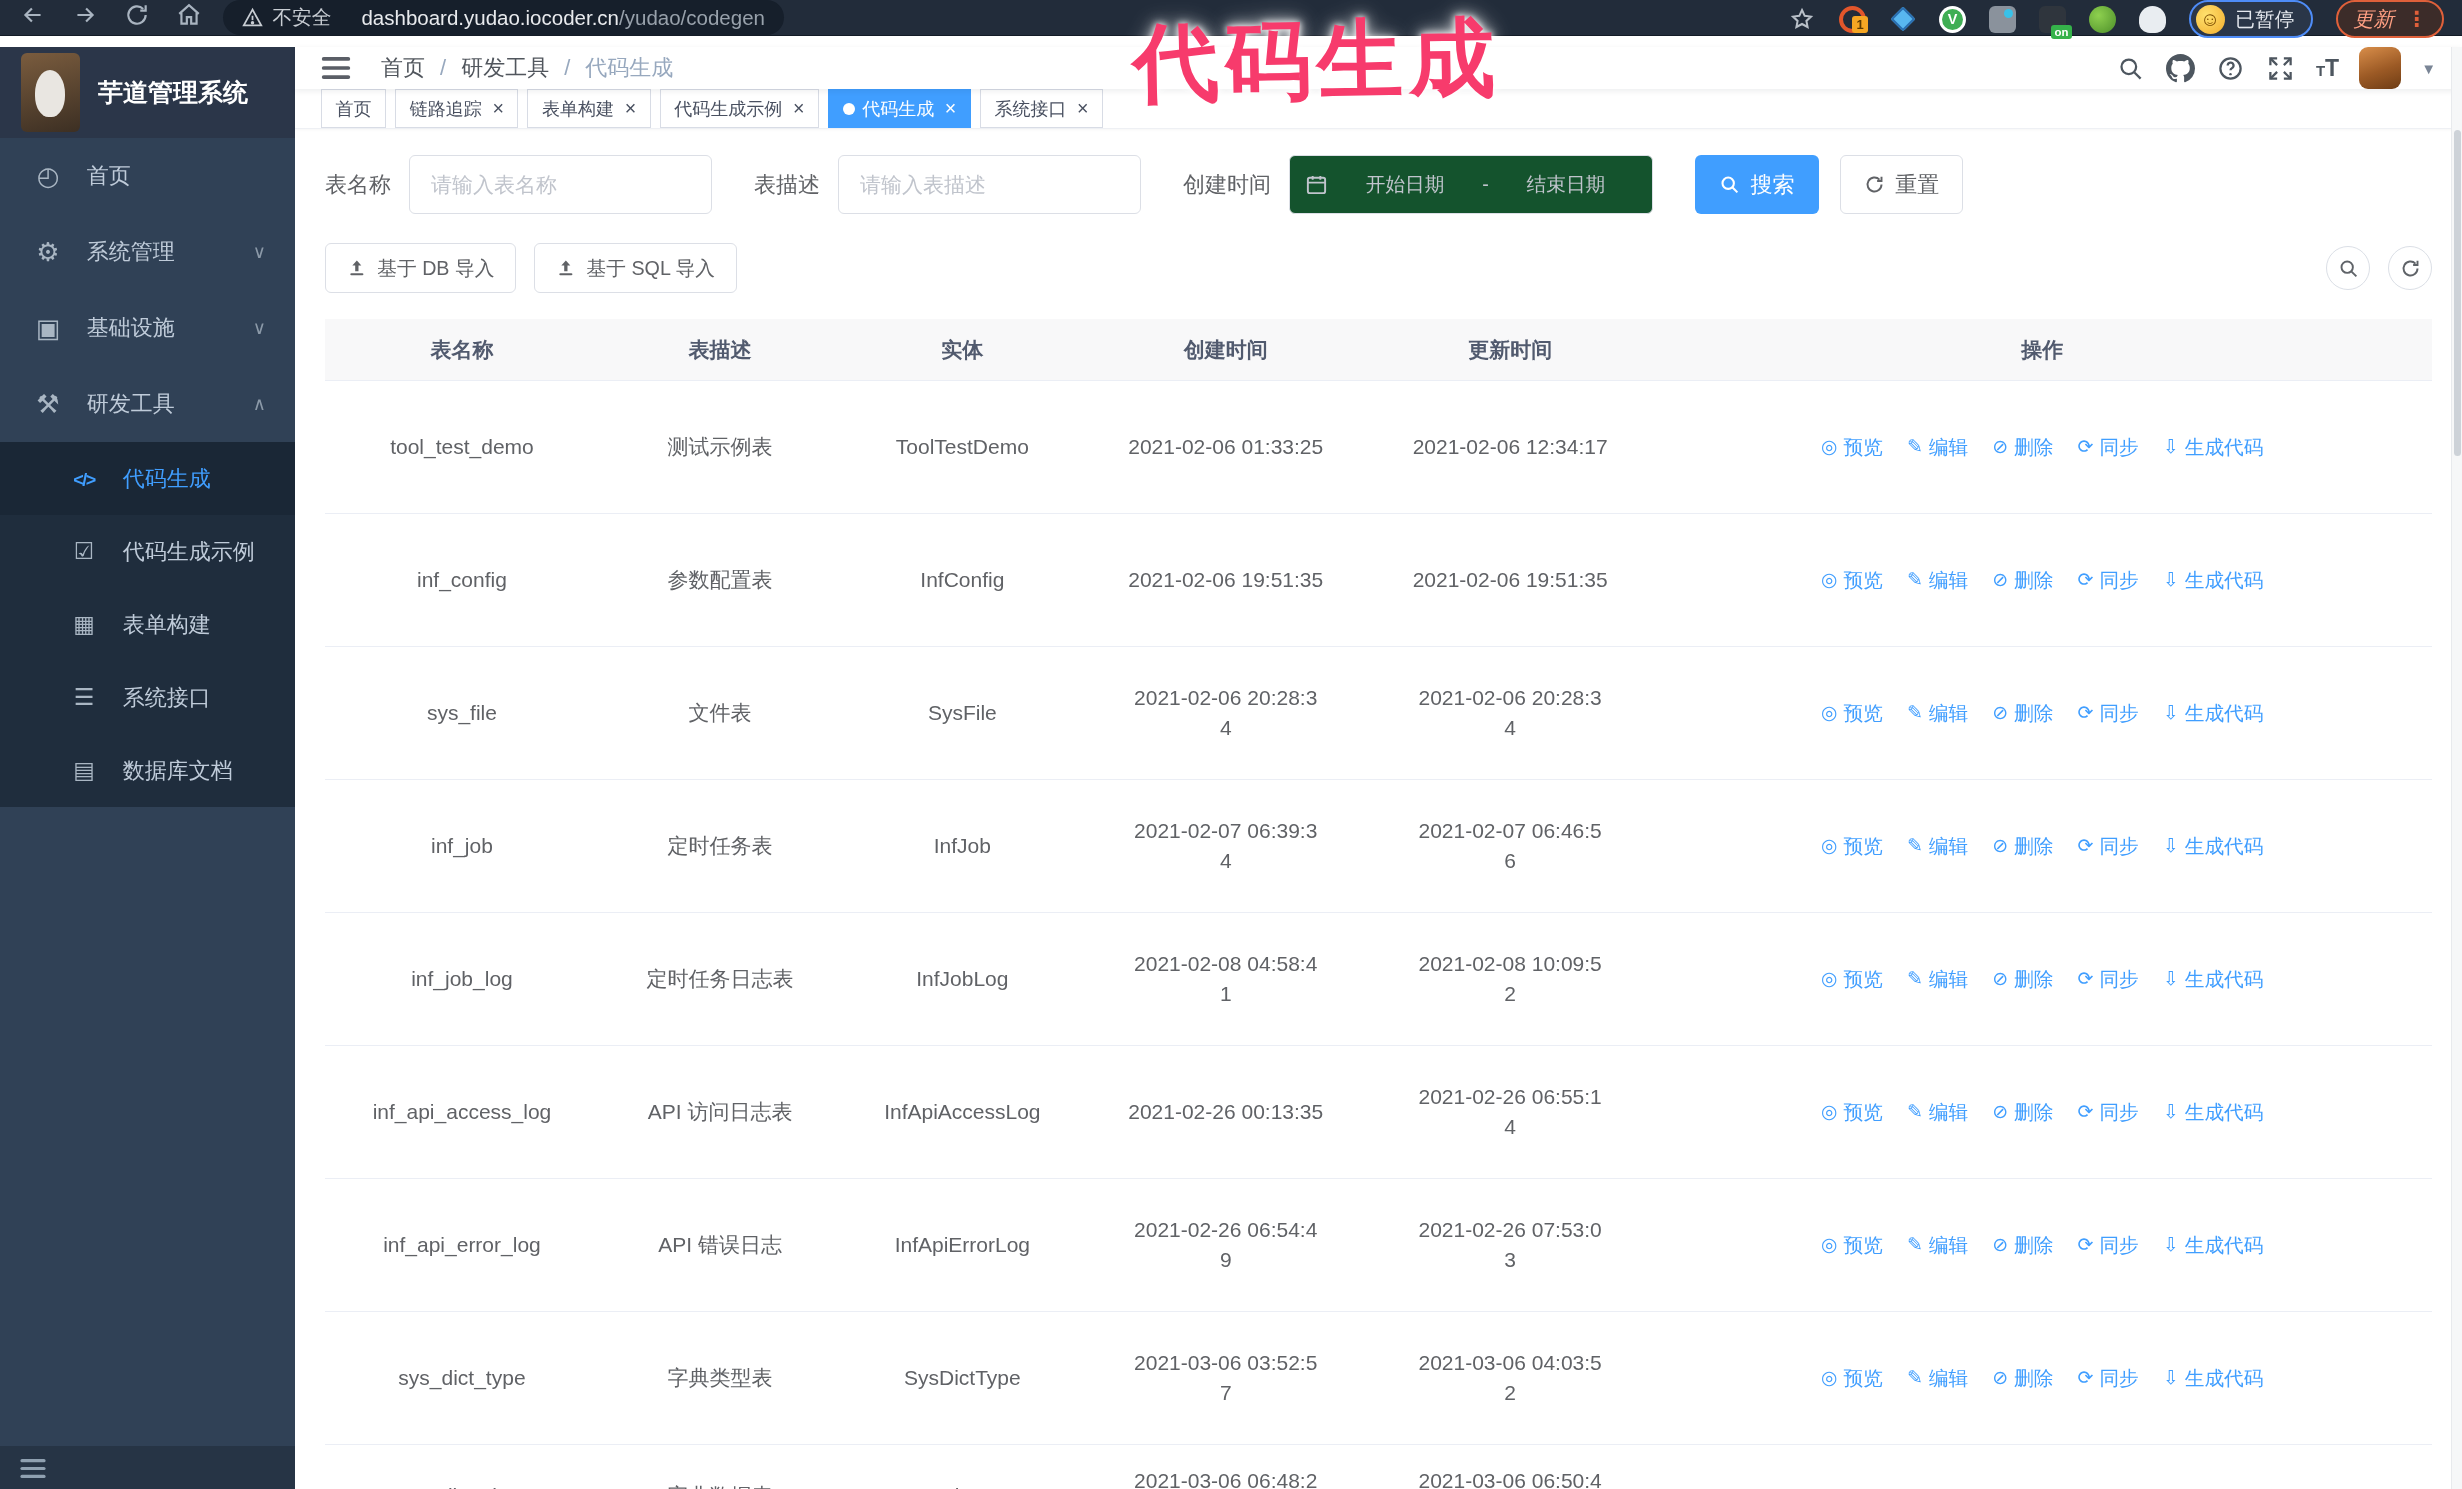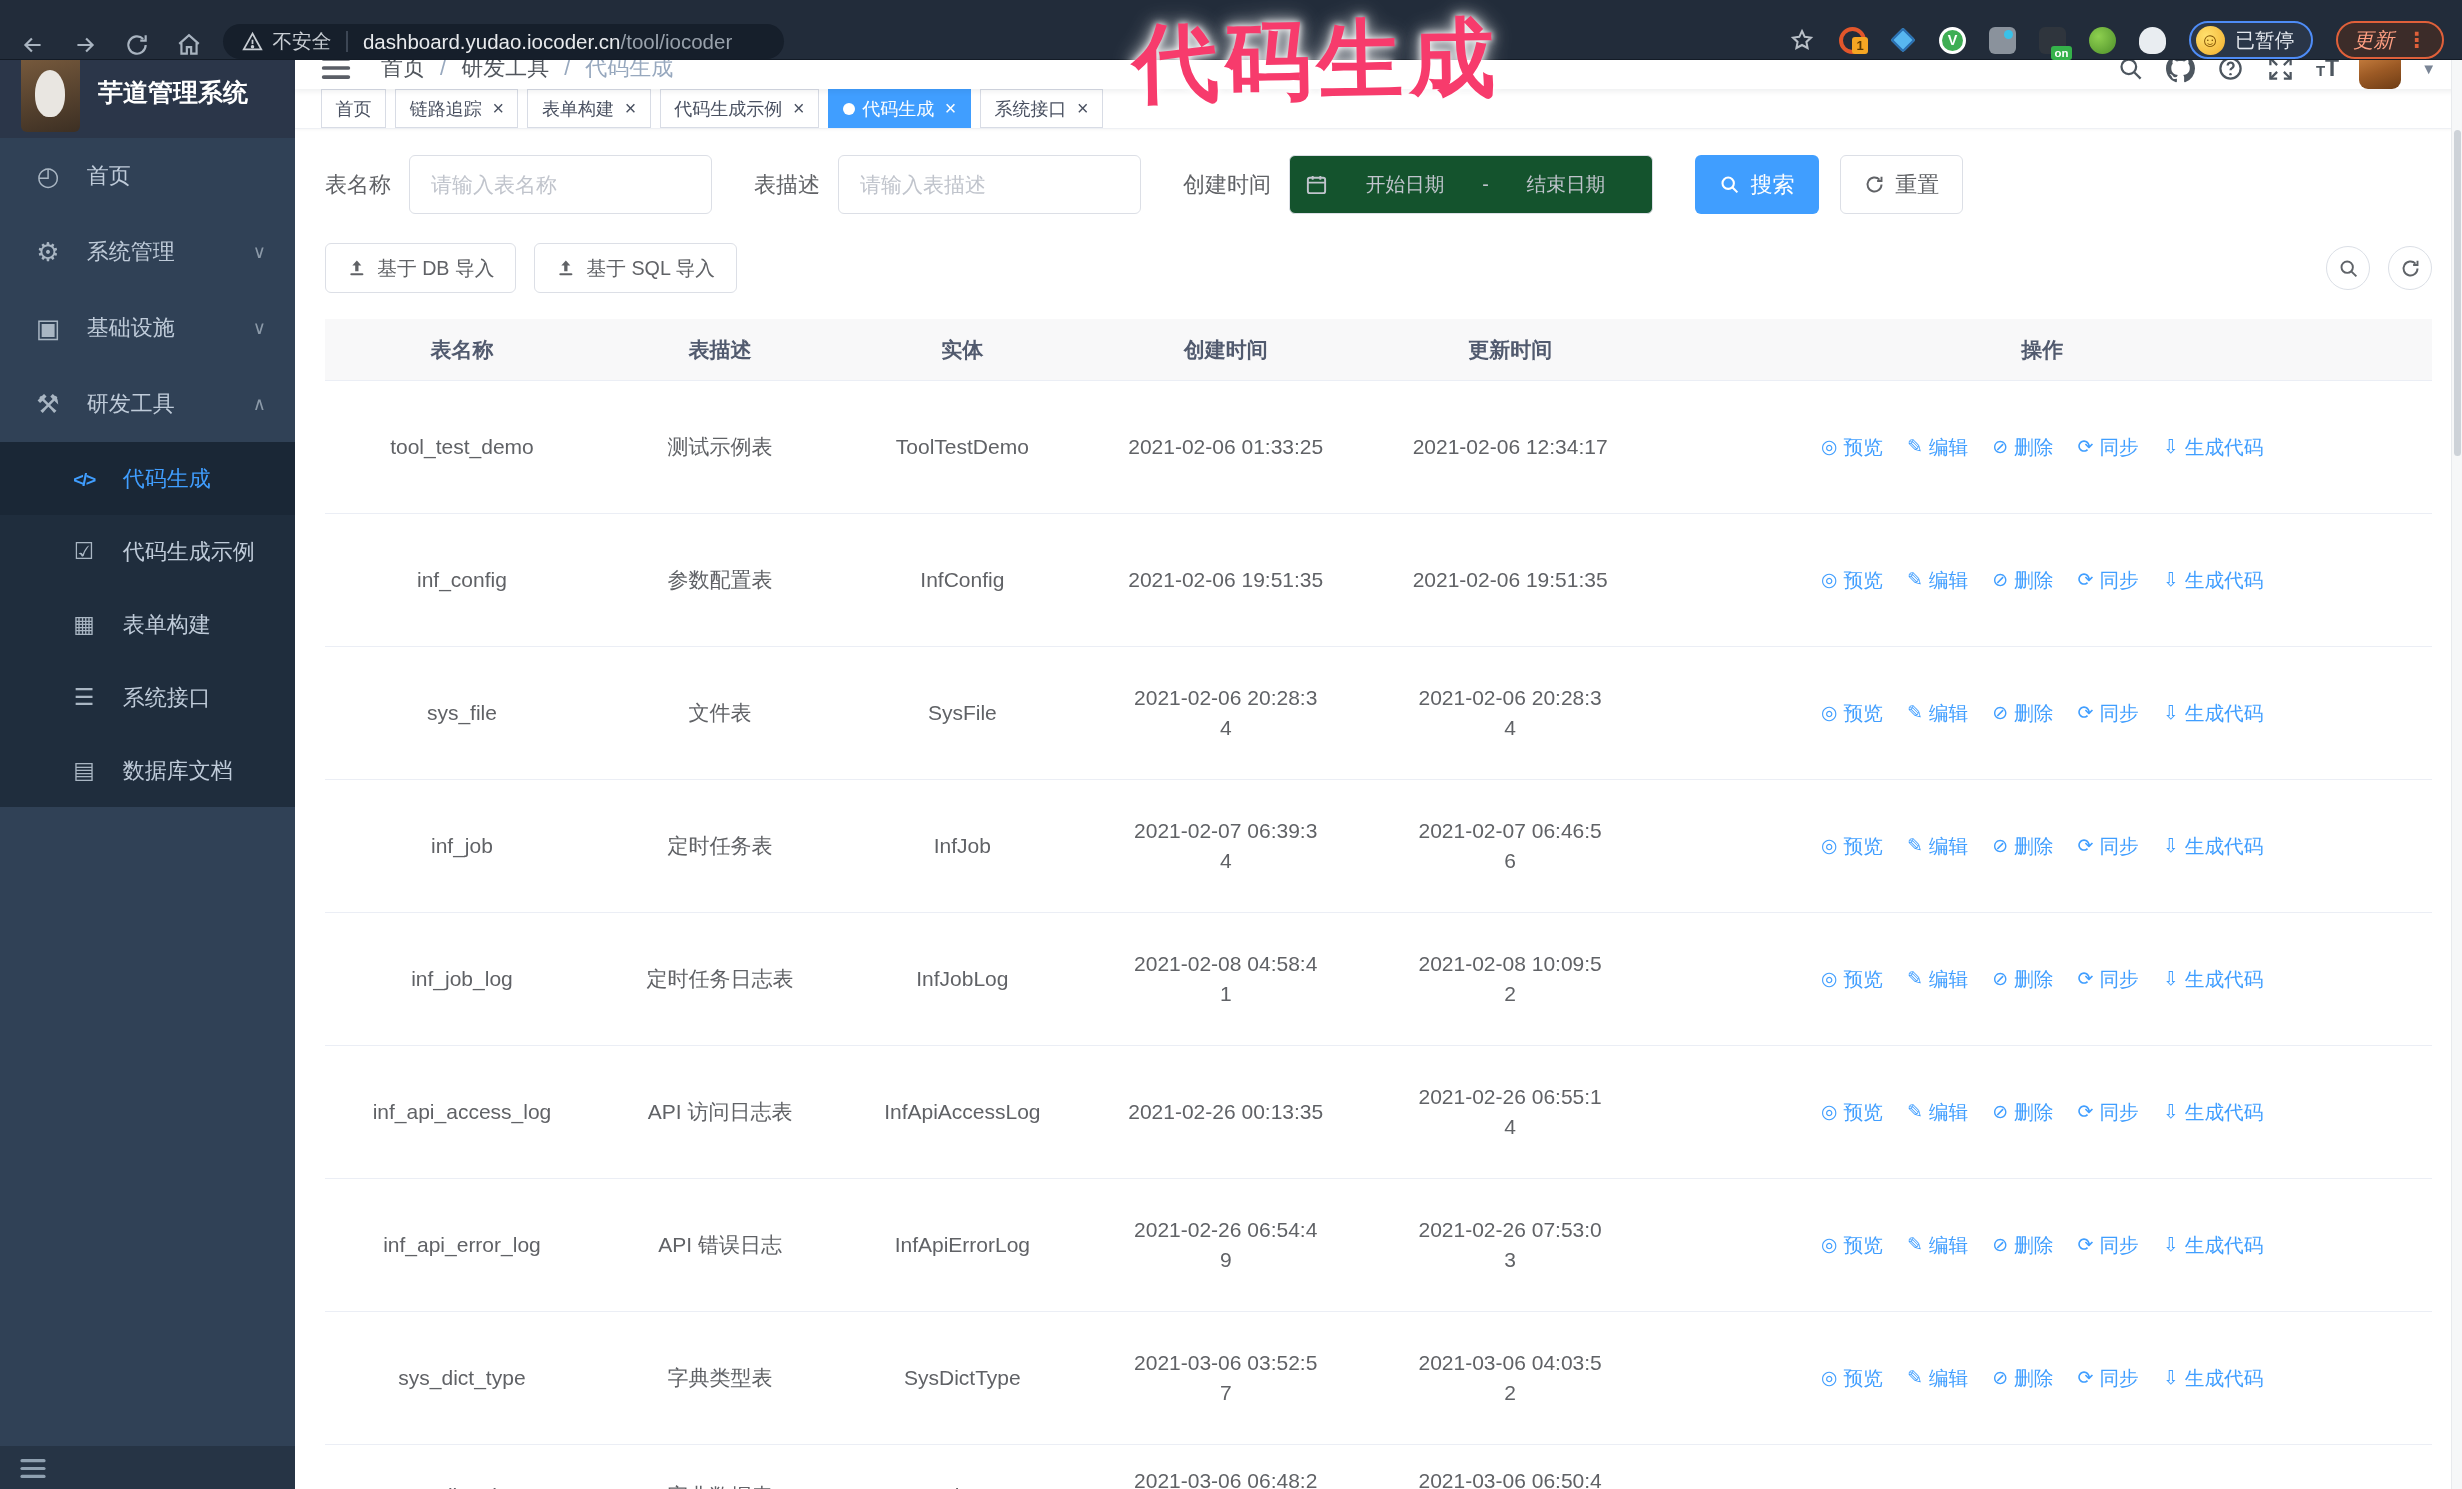--- a/index.html
+++ b/index.html
@@ -1,21 +1,21 @@
 <!DOCTYPE html>
 <html style="font-size:12px"><head>
 <meta charset="utf-8">
 <style>
   * { margin:0; padding:0; box-sizing:border-box; }
   html,body { width:2462px; height:1490px; overflow:hidden; }
   body { font-family:"Liberation Sans","DejaVu Sans",sans-serif; background:#fff; position:relative; }
 
   
-  .browser-bar { position:absolute; top:0; left:0; right:0; height:60px; background:#222c3a;
-    border-bottom:1.5px solid #131b26; display:flex; align-items:flex-end; padding:0 18px; z-index:5; }
+  .browser-bar { position:absolute; top:0; left:0; right:0; height:36px; background:#222c3a;
+    border-bottom:1.5px solid #131b26; display:flex; align-items:flex-start; padding:0 18px; z-index:5; }
   .chrome-nav { display:flex; align-items:center; gap:23px; color:#a9b4c0; }
   .chrome-icn { width:29px; height:29px; display:flex; align-items:center; justify-content:center; }
   .url-pill { display:flex; align-items:center; height:35px; width:561px; border-radius:17.4px;
     background:#161f2b; padding:0 19.7px; margin-left:19.7px; }
   .url-sec { color:#c8cdd3; font-size:19.7px; margin-left:9px; white-space:nowrap; }
   .url-div { width:1.5px; height:21px; background:#3c4654; margin:0 15px; }
   .url-host { color:#e8eaed; font-size:20.5px; white-space:nowrap; }
   .url-path { color:#98a1ab; font-size:20.5px; white-space:nowrap; }
   .chrome-right { margin-left:auto; display:flex; align-items:center; gap:23px; }
   .ext { width:27px; height:27px; border-radius:6px; position:relative; flex-shrink:0; }
@@ -188,21 +188,21 @@
     <span>
       <svg width="21" height="21" viewBox="0 0 24 24" fill="none" stroke="#c8cdd3" stroke-width="2">
           <path d="M12 3 2 21h20L12 3z"></path>
           <path d="M12 10v5"></path>
           <circle cx="12" cy="18" r="1" fill="#c8cdd3"></circle>
         </svg>
     </span>
     <span class="url-sec">不安全</span>
     <span class="url-div"></span>
     <span class="url-host">dashboard.yudao.iocoder.cn</span>
-      <span class="url-path">/tool/iocoder</span>
+      <span class="url-path">/yudao/codegen</span>
   </div>
   <div class="chrome-right">
     <span class="chrome-icn">
       <svg width="24" height="24" viewBox="0 0 24 24" fill="none" stroke="#b9c0c8" stroke-width="2">
           <path d="M12 3l2.7 5.8 6.3.8-4.6 4.3 1.2 6.1L12 17l-5.6 3 1.2-6.1L3 9.6l6.3-.8L12 3z"></path>
         </svg>
     </span>
     <span class="ext ext-ring">
         <span class="ext-badge">1</span>
       </span>

